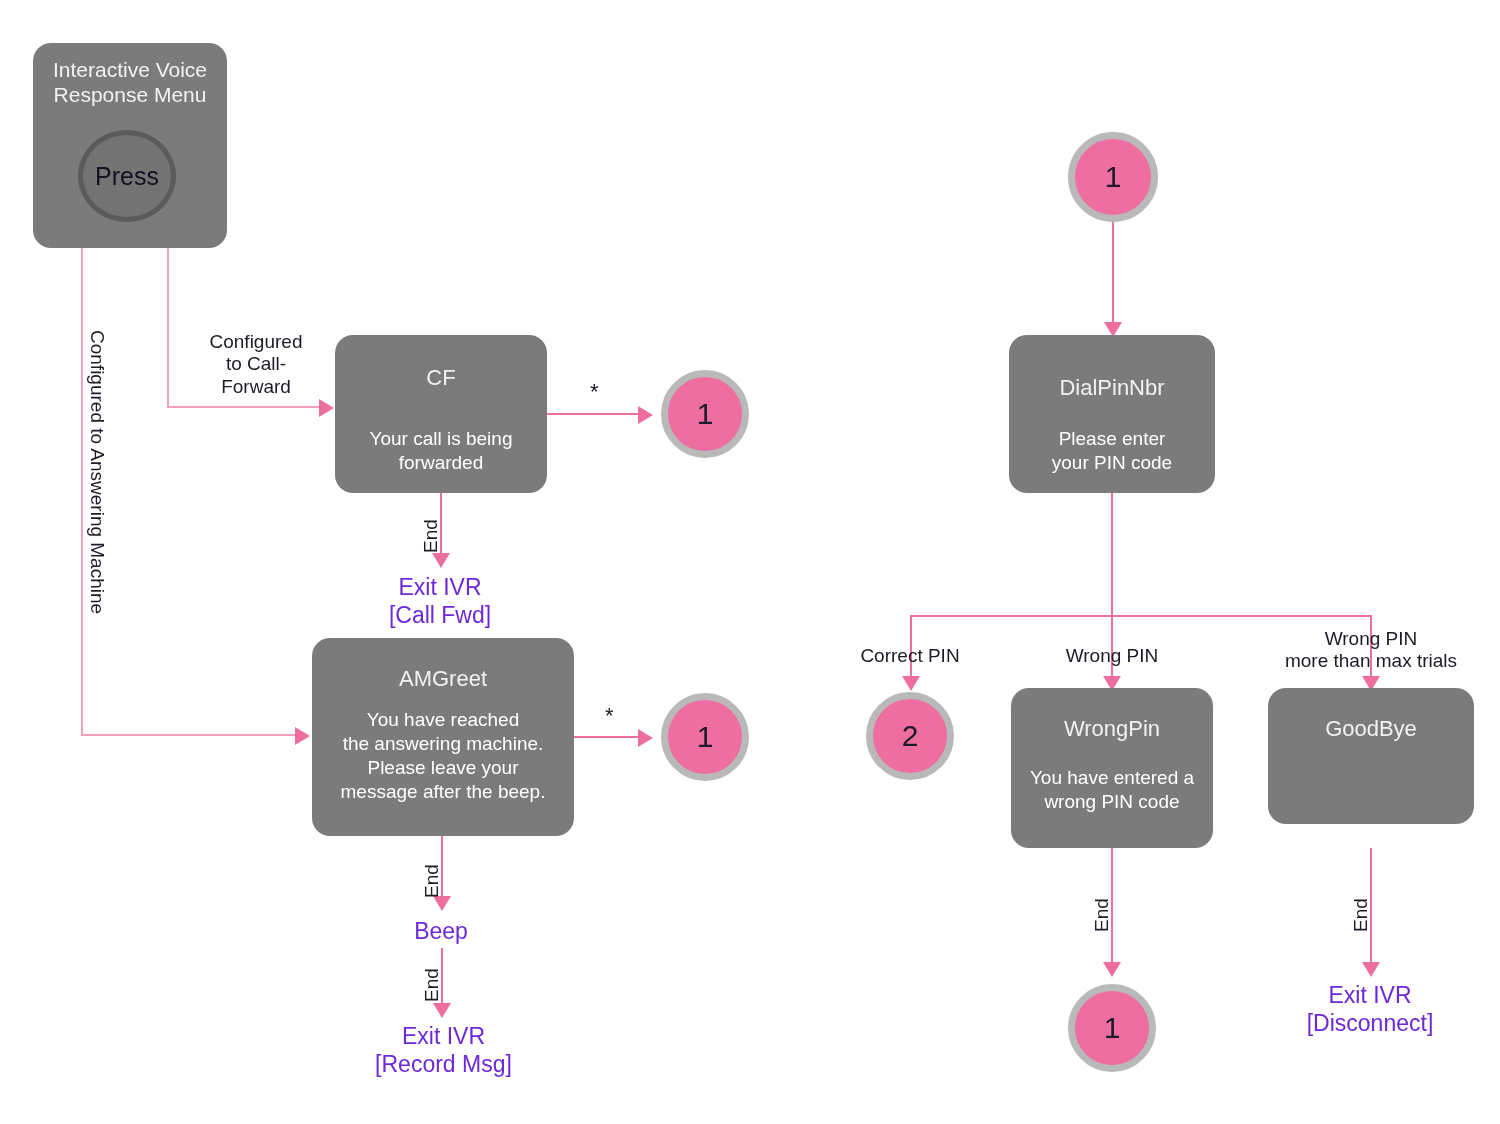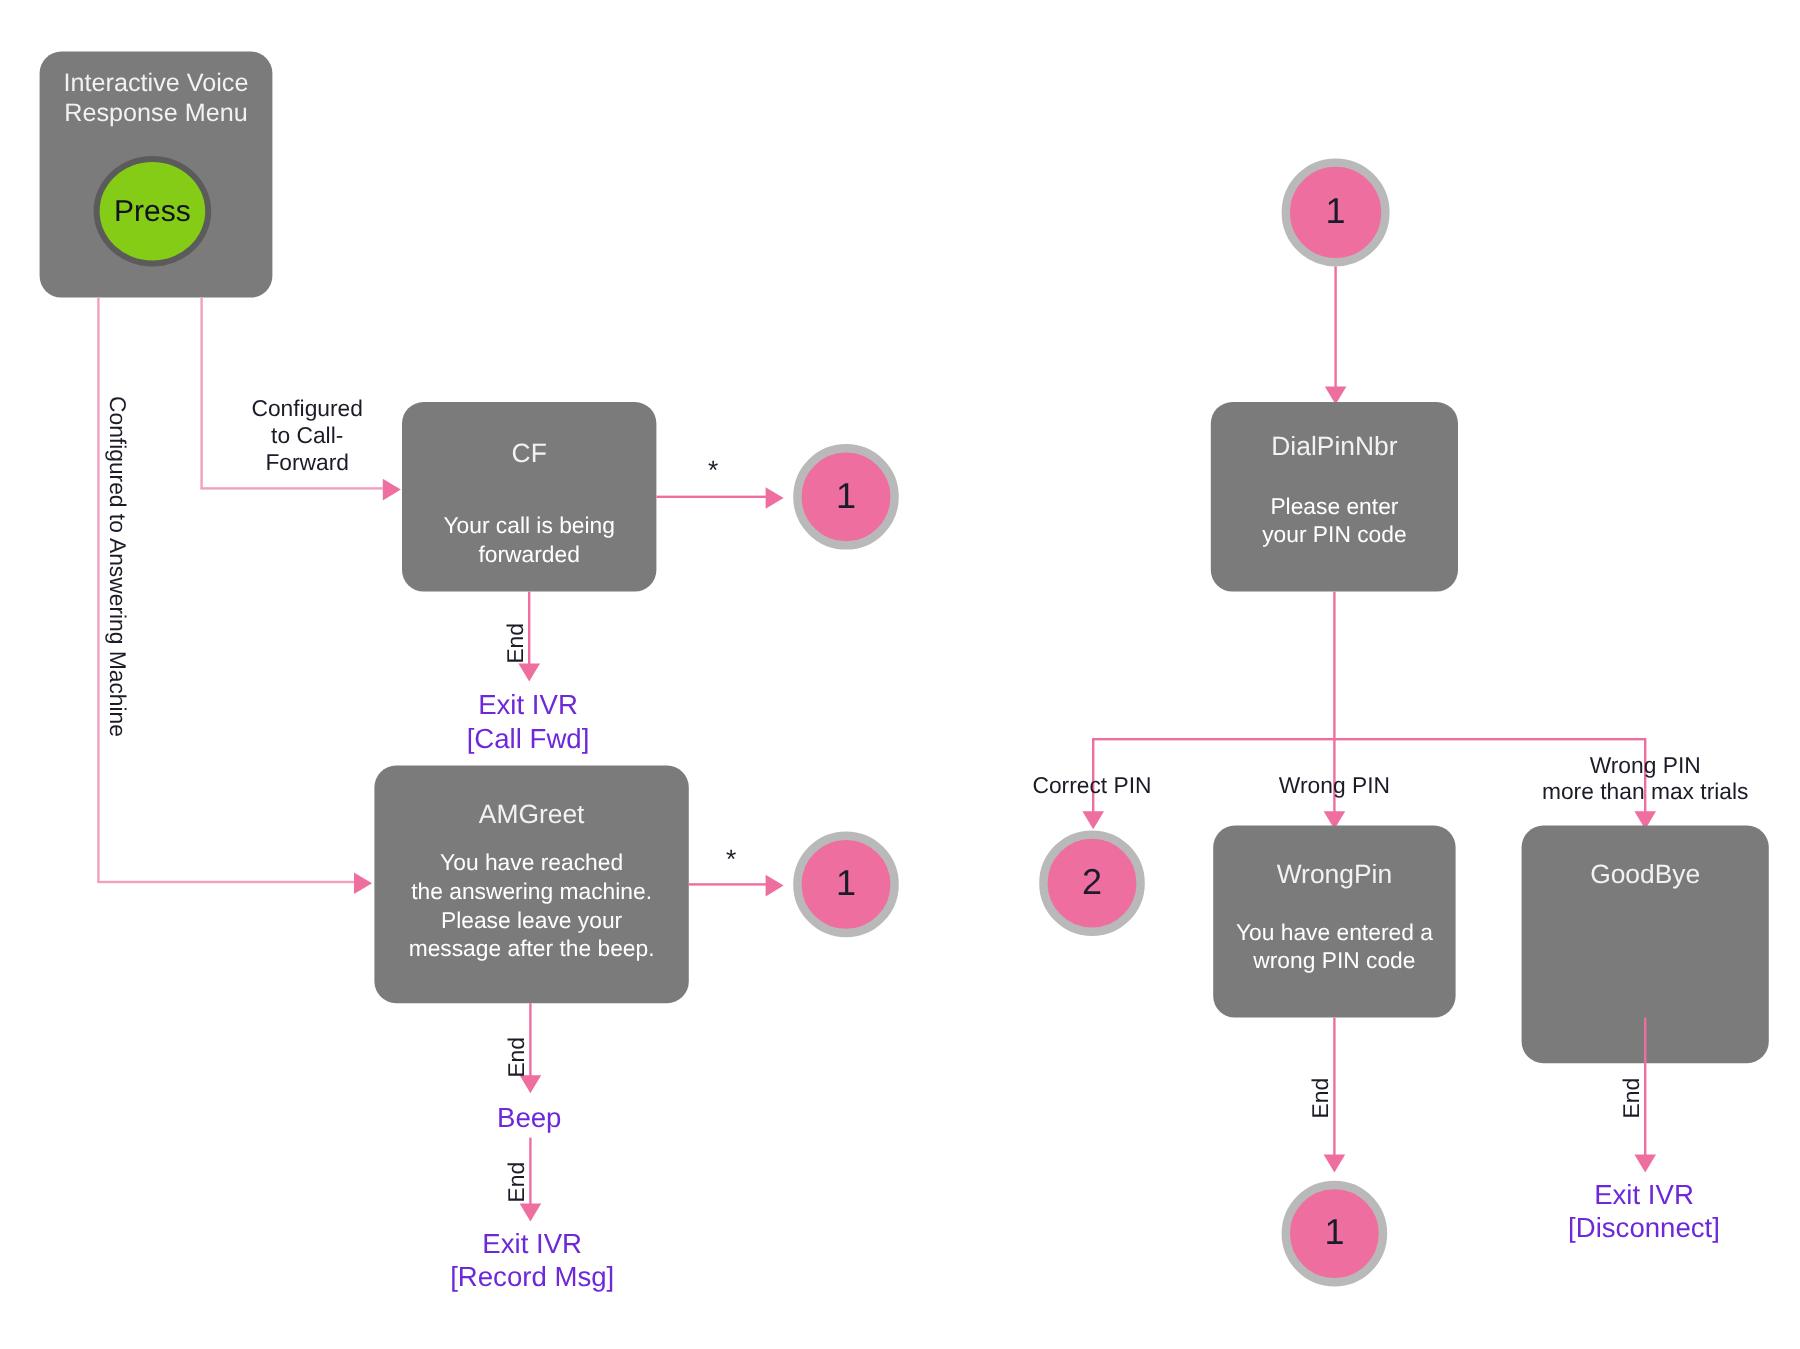--- a/index.html
+++ b/index.html
@@ -52,21 +52,21 @@
     display: flex;
     align-items: center;
     justify-content: center;
     color: #1b1b2b;
     font-size: 30px;
   }
   
   .press-btn {
     position: absolute;
     border-radius: 50%;
-    background: #84cc16;
+    background: #737373;
     border: 5px solid #5b5b5b;
     box-sizing: border-box;
     display: flex;
     align-items: center;
     justify-content: center;
     color: #111122;
     font-size: 25px;
   }
   
   .ln {
@@ -194,21 +194,21 @@
   <div class="edge-label-rot rot-ccw" style="left:421px; top:1002px;">End</div>
   <div class="exit-label" style="left:341px; top:1022px; width:205px;">Exit IVR
 [Record Msg]</div>
 
   <div class="conn-circle" style="left:1068px; top:132px; width:90px; height:90px;">
     <span>1</span>
   </div>
   <div class="ln ln-v" style="left:1112px; top:222px; height:103px;"></div>
   <div class="arrow-down" style="left:1104px; top:322px;"></div>
 
-  <div class="state-box" style="left:1009px; top:335px; width:206px; height:158px; justify-content:flex-start; padding-top:24px;">
+  <div class="state-box" style="left:1009px; top:335px; width:206px; height:158px; justify-content:flex-start; padding-top:40px;">
     <div class="state-title">DialPinNbr</div>
     <div class="state-msg" style="margin-top:26px;">Please enter
 your PIN code</div>
   </div>
 
   <div class="ln ln-v" style="left:1111px; top:493px; height:124px;"></div>
   <div class="ln ln-h" style="left:910px; top:615px; width:461px;"></div>
 
   <div class="ln ln-v" style="left:910px; top:615px; height:64px;"></div>
   <div class="arrow-down" style="left:902px; top:676px;"></div>
@@ -223,21 +223,21 @@
   <div class="state-box" style="left:1011px; top:688px; width:202px; height:160px; justify-content:flex-start; padding-top:28px;">
     <div class="state-title">WrongPin</div>
     <div class="state-msg" style="margin-top:24px;">You have entered a
 wrong PIN code</div>
   </div>
 
   <div class="ln ln-v" style="left:1370px; top:615px; height:64px;"></div>
   <div class="arrow-down" style="left:1362px; top:676px;"></div>
   <div class="edge-label" style="left:1255px; top:628px; width:232px;">Wrong PIN
 more than max trials</div>
-  <div class="state-box" style="left:1268px; top:688px; width:206px; height:198px; justify-content:flex-start; padding-top:28px;gap:20px;">
+  <div class="state-box" style="left:1268px; top:688px; width:206px; height:136px; justify-content:flex-start; padding-top:28px;gap:20px;">
     <div class="state-title">GoodBye</div>
   </div>
 
   <div class="ln ln-v" style="left:1111px; top:848px; height:117px;"></div>
   <div class="arrow-down" style="left:1103px; top:962px;"></div>
   <div class="edge-label-rot rot-ccw" style="left:1091px; top:932px;">End</div>
   <div class="conn-circle" style="left:1068px; top:984px; width:88px; height:88px;">
     <span>1</span>
   </div>
 

